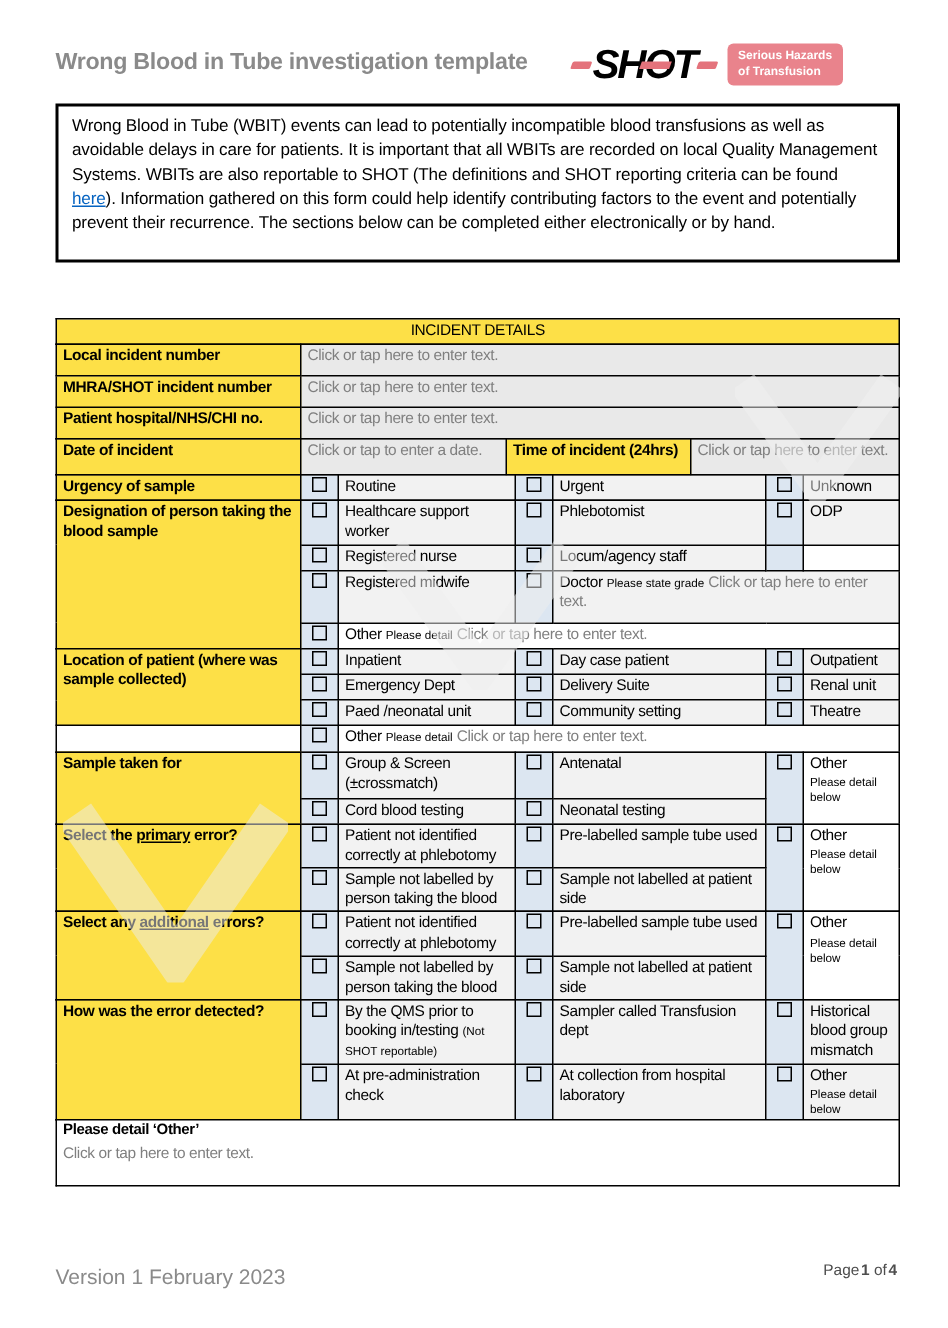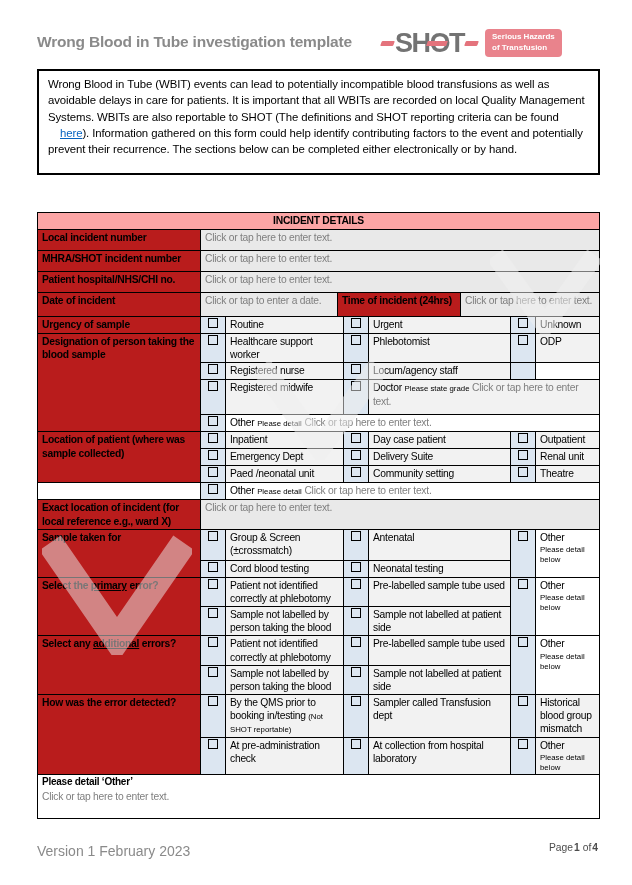--- a/index.html
+++ b/index.html
@@ -5,41 +5,41 @@
   html,body{margin:0;padding:0;background:#fff;}
   .page{position:relative;width:632px;height:885px;background:#fff;overflow:hidden;
         font-family:"Liberation Sans",sans-serif;color:#000;}
   
   .doc-title{position:absolute;left:37px;top:33px;font-size:15.5px;font-weight:bold;
              color:#8a8a8a;letter-spacing:-0.2px;}
   .logo{position:absolute;left:381px;top:28px;display:flex;align-items:center;height:30px;}
   .dash{display:inline-block;width:13px;height:5px;background:#e4737c;transform:skewX(-20deg);border-radius:1px;}
   .dash.lead{margin-right:1px;}
   .dash.trail{margin-left:1px;}
-  .shot-word{font-size:27px;font-weight:800;color:#737373;
+  .shot-word{font-size:27px;font-weight:800;font-style:italic;color:#000000;
              letter-spacing:-1.5px;line-height:1;display:flex;align-items:flex-end;}
   .shot-o{position:relative;display:inline-block;}
   .o-dash{position:absolute;left:-3px;top:50%;margin-top:-2px;width:20px;height:5px;
           background:#e4737c;transform:skewX(-20deg);}
   .badge{background:#e9838c;color:#fff;border-radius:4px;padding:3px 7px 4px 7px;
          font-size:8px;font-weight:bold;line-height:1.3;margin-left:7px;white-space:nowrap;}
   
   .intro{position:absolute;left:37px;top:69px;width:563px;box-sizing:border-box;
          border:2px solid #000;padding:5px 10px 16px 9px;font-size:11.4px;line-height:1.43;
          letter-spacing:-0.1px;}
-  .link{color:#0563c1;text-decoration:underline;cursor:pointer;margin-left:12px;}
+  .link{color:#0563c1;text-decoration:underline;cursor:pointer;}
   
   .tbl{position:absolute;left:37px;top:212px;width:563px;}
   .tbl table{width:100%;border-collapse:collapse;table-layout:fixed;}
   .tbl table + table{margin-top:-1px;}
   .tbl td{border:1px solid #000;padding:1px 4px;font-size:10.3px;letter-spacing:-0.25px;
           vertical-align:top;line-height:1.28;}
-  .hdr-cell{background:#fca5a5;text-align:center;font-weight:bold;font-size:11px;
+  .hdr-cell{background:#fde047;text-align:center;font-weight:normal;font-size:11px;
             height:14px;letter-spacing:0;}
-  .lbl{font-weight:bold;background:#b91c1c;padding:2px 3px 2px 5px;}
+  .lbl{font-weight:bold;background:#fde047;padding:2px 3px 2px 5px;}
   .cbc{background:#dce6f1;text-align:center;padding:3px 0 0 0;}
   .cb{display:inline-block;width:8px;height:8px;border:1.5px solid #000;cursor:pointer;background:#fff0;}
   .opt{background:#f2f2f2;padding:2px 3px 2px 4px;}
   .wht{background:#fff;padding:2px 3px 2px 4px;}
   .ph{background:#e9e9e9;color:#7f7f7f;padding:2px 4px;cursor:text;}
   .phi{color:#7f7f7f;cursor:text;}
   .note{font-size:7.8px;letter-spacing:0;}
   .noteline{display:block;margin-top:1px;}
   .sm{font-size:8.7px;line-height:1.25;}
   .timecell{padding-right:24px;}
@@ -253,32 +253,20 @@
         <td class="cbc"><span class="cb"></span></td>
         <td class="wht" colspan="5">
           <span>Other</span>
           <span class="note">Please detail</span>
           <span class="phi">Click or tap here to enter text.</span>
         </td>
       </tr>
     </tbody>
       </table>
 
-    <table>
-      <colgroup>
-          <col style="width:163px">
-          <col>
-        </colgroup>
-      <tbody>
-          <tr class="h26">
-        <td class="lbl">Exact location of incident (for local reference e.g., ward X)</td>
-        <td class="ph">Click or tap here to enter text.</td>
-      </tr>
-    </tbody>
-      </table>
 
     <table>
       <colgroup>
           <col style="width:163px">
           <col style="width:25px">
           <col style="width:118px">
           <col style="width:25px">
           <col style="width:142px">
           <col style="width:25px">
           <col>

